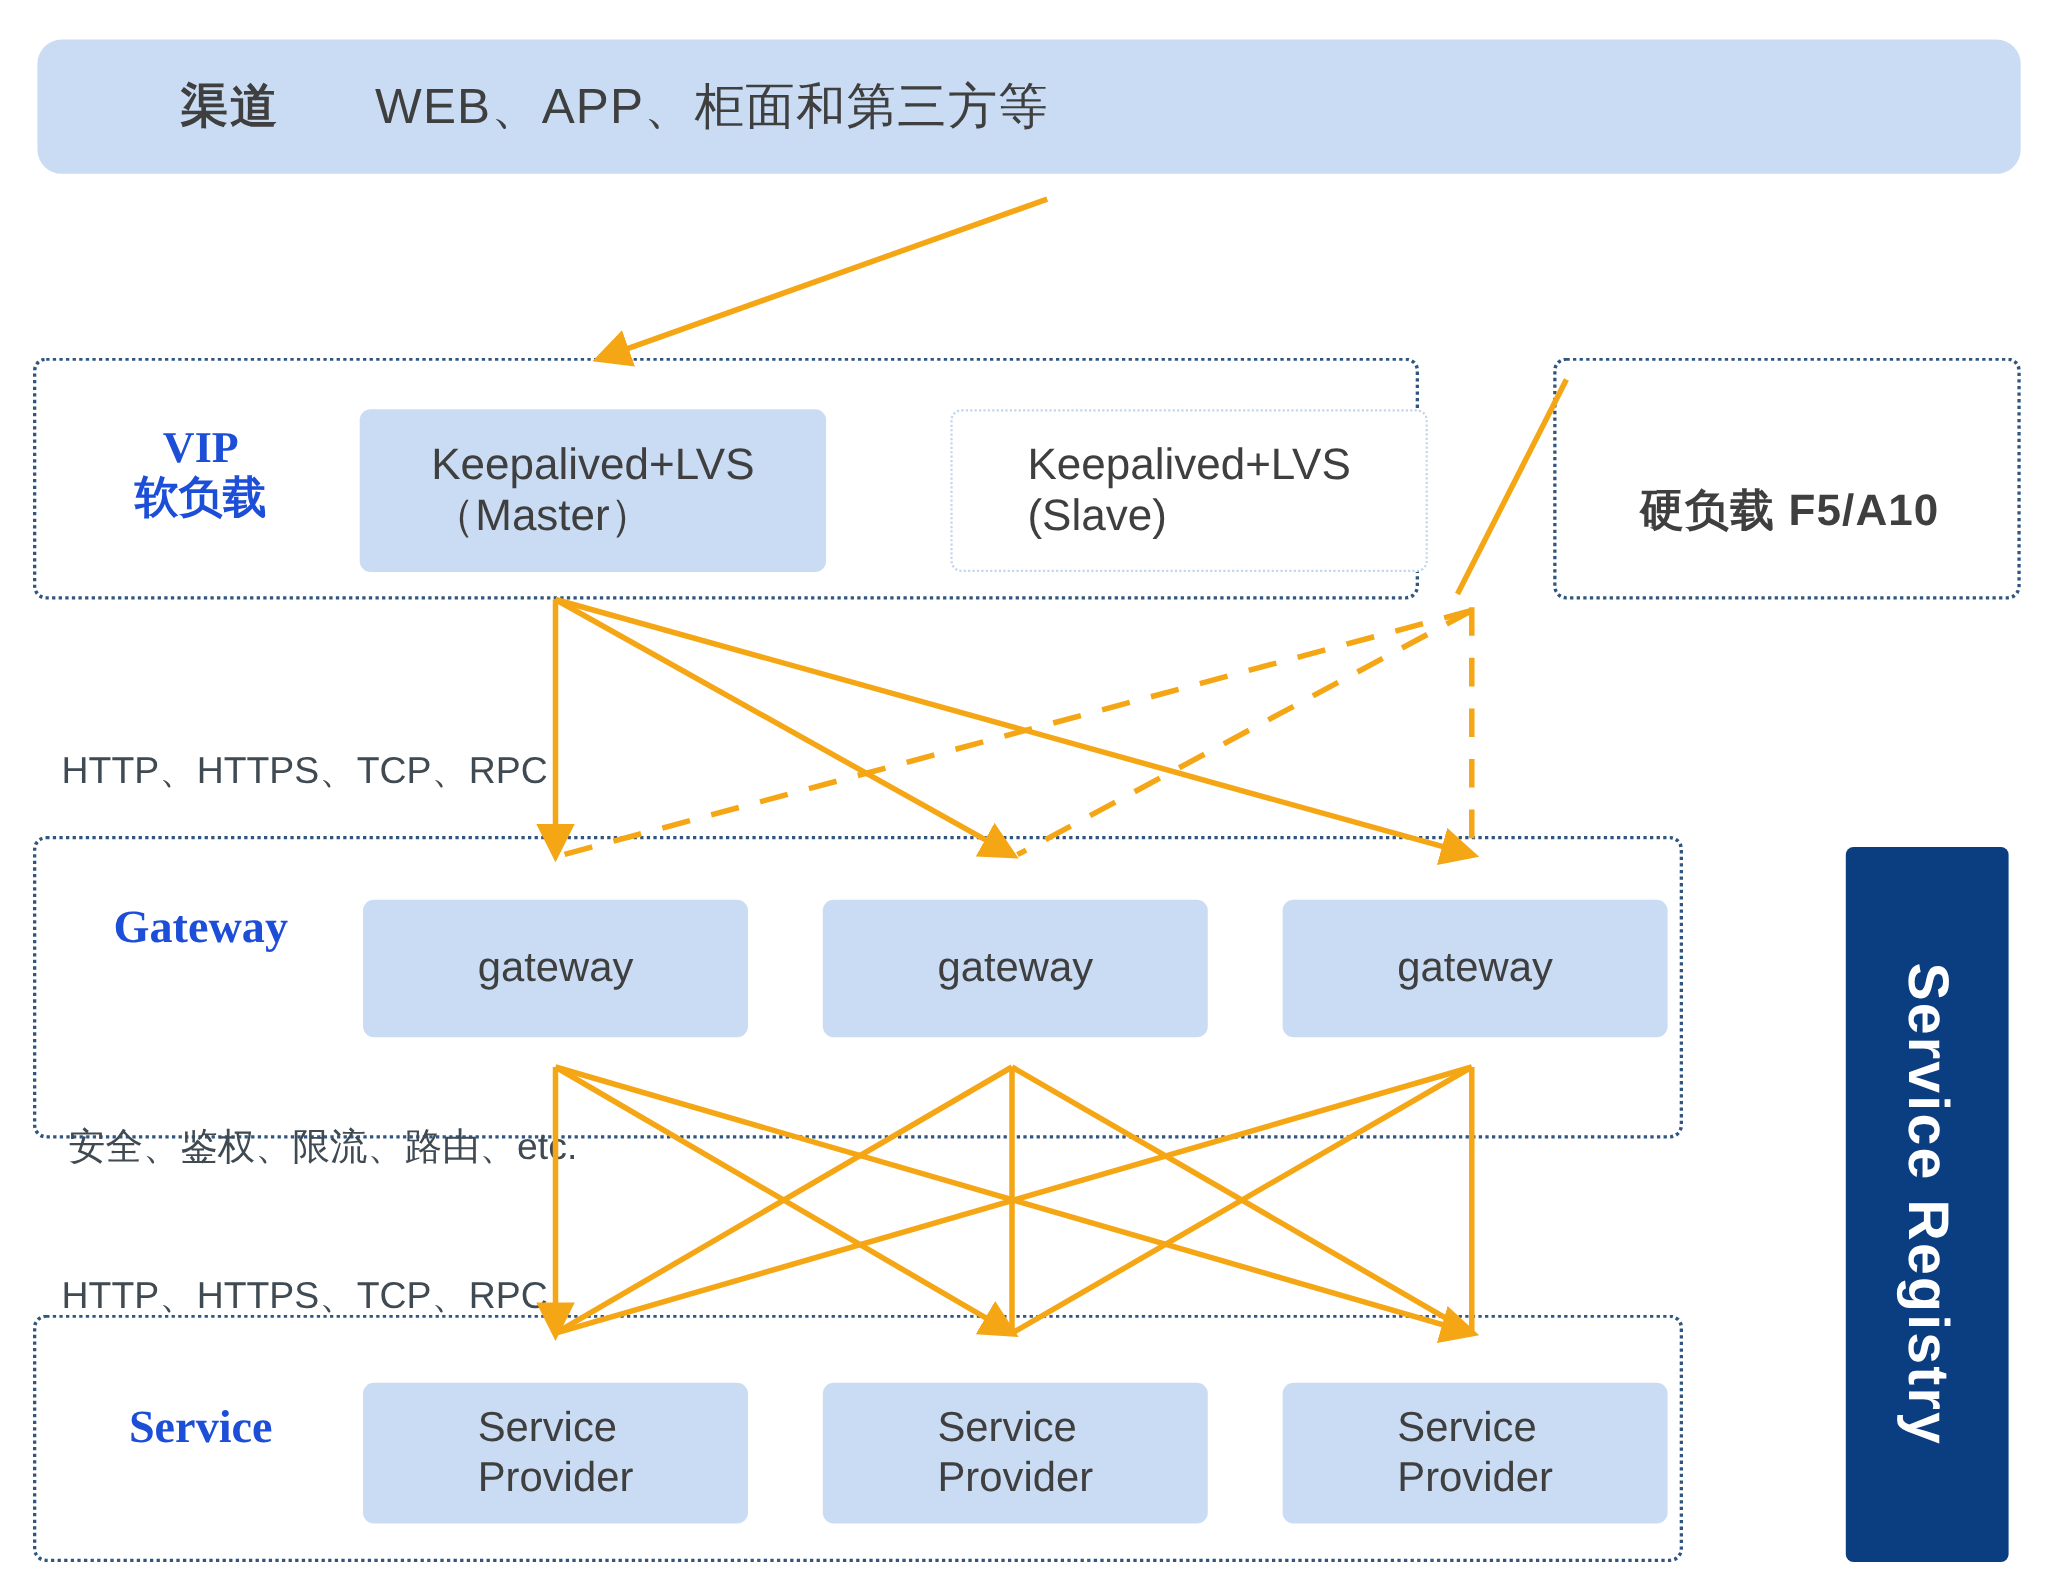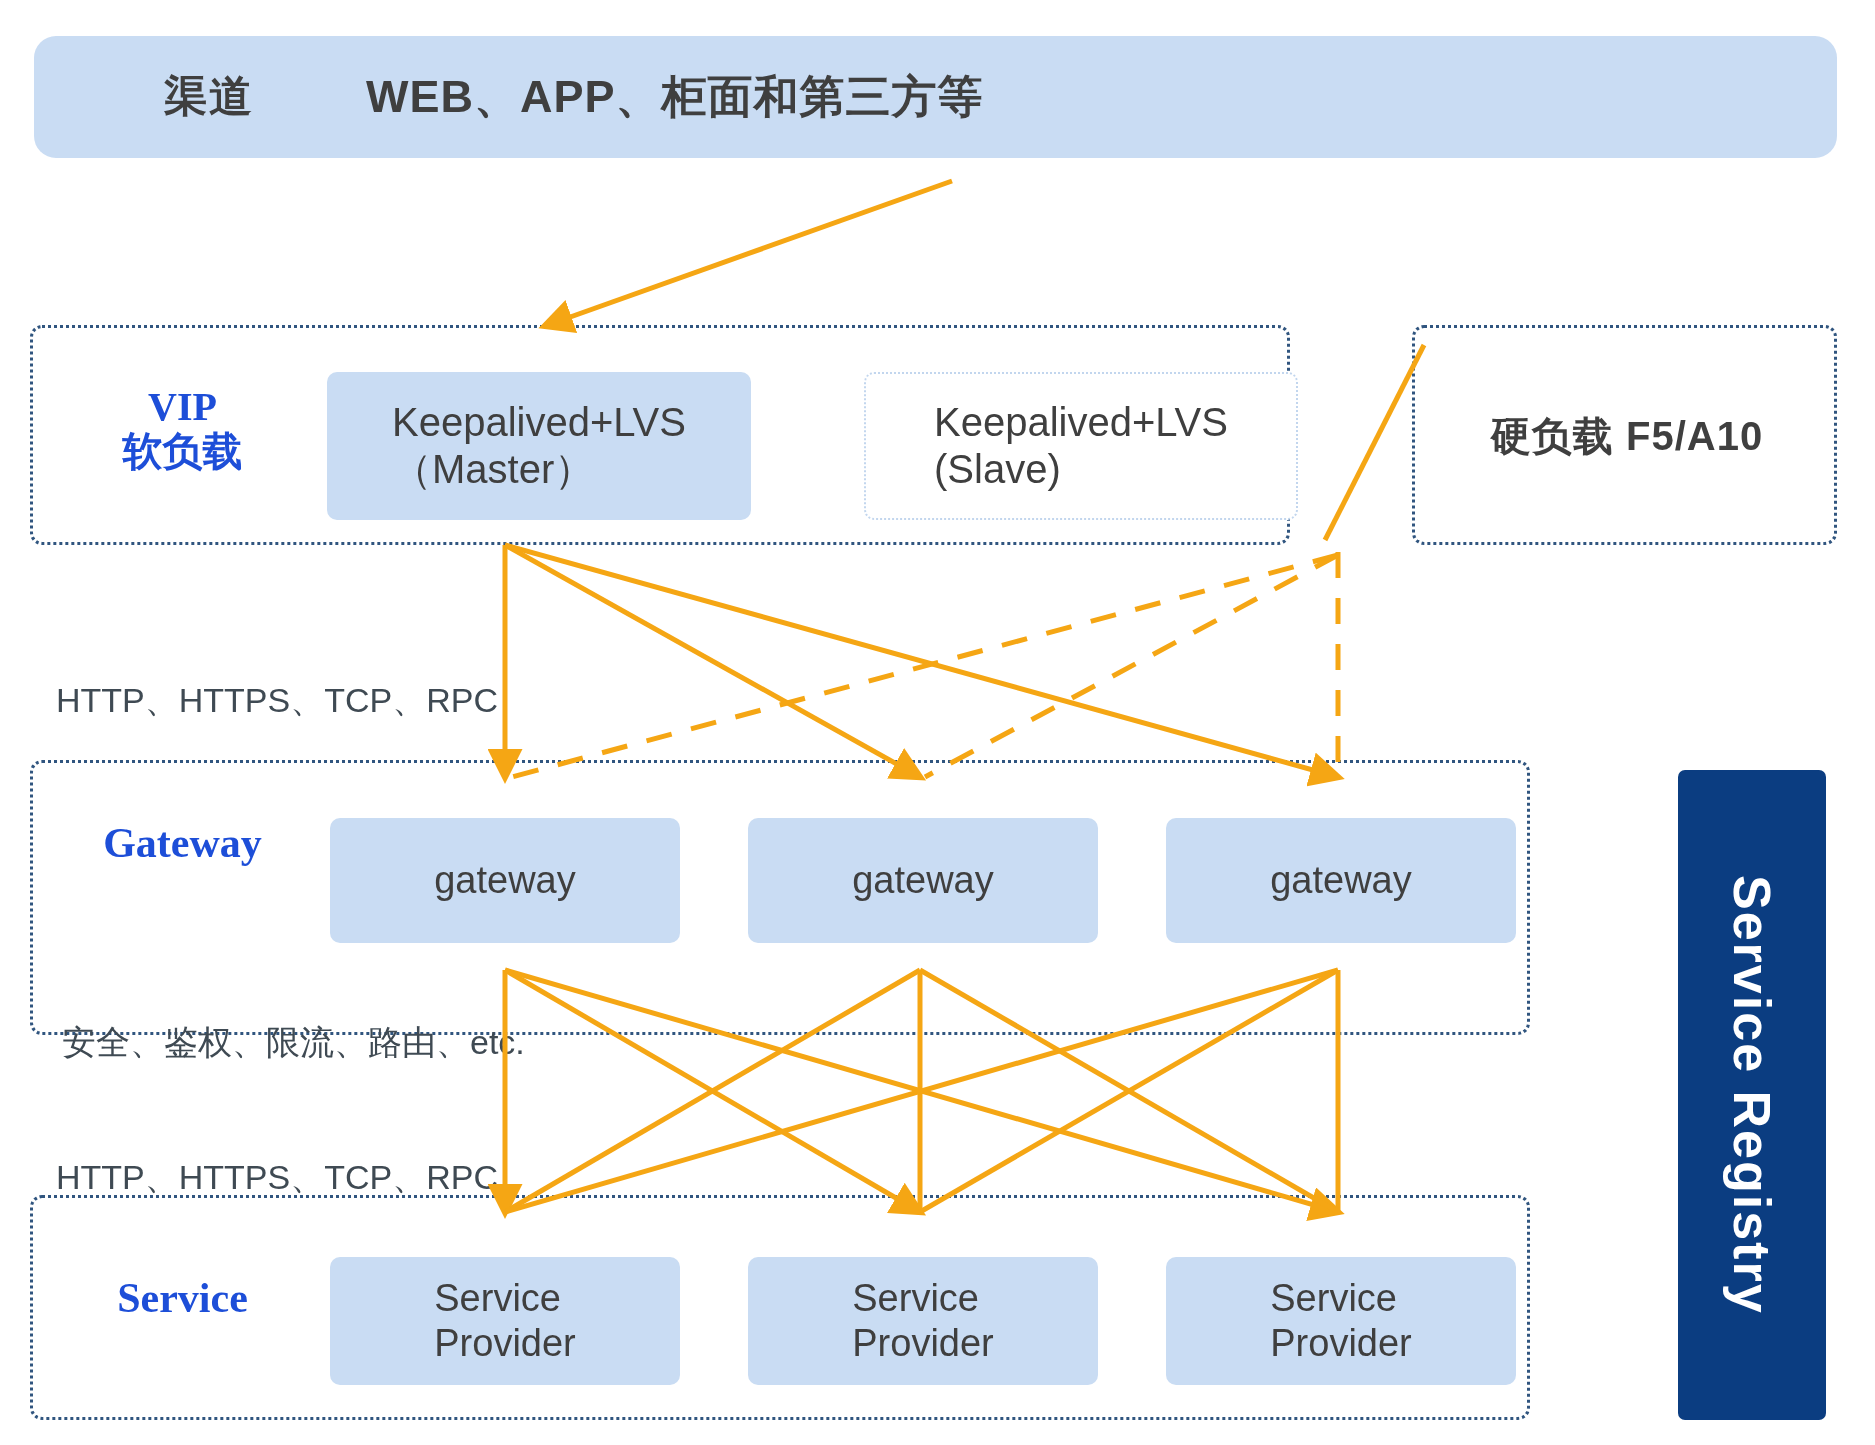--- a/index.html
+++ b/index.html
@@ -26,23 +26,23 @@
     align-items:center;
   }
   .channel-label{
     margin-left:130px;
     font-size:43px;
     font-weight:bold;
     color:#3f3f3f;
     letter-spacing:2px;
   }
   .channel-title{
-    margin-left:112px;
+    margin-left:87px;
     font-size:45px;
-    font-weight:bold;
+    font-weight:normal;
     color:#3f3f3f;
     letter-spacing:1px;
   }
 
   
   .zone{
     position:absolute;
     border:3px dotted #30557f;
     border-radius:12px;
     box-sizing:border-box;
@@ -79,21 +79,21 @@
     white-space:pre-line;
   }
   .node.filled{ background:#c9dcf3; }
   .node.hollow{ background:#ffffff; border:2px dotted #c2d6ee; }
 
   #n-master{ left:327px; top:372px; width:424px; height:148px; font-size:40px; }
   #n-slave { left:864px; top:372px; width:434px; height:148px; font-size:40px; }
 
   #hard-text{
     position:absolute;
-    left:1442px; top:409px; width:370px;
+    left:1442px; top:436px; width:370px;
     font-size:40px; font-weight:bold; color:#3f3f3f;
     text-align:center; letter-spacing:1px;
   }
 
   .gw{ height:125px; top:818px; font-size:38px; }
   #n-gw1{ left:330px;  width:350px; }
   #n-gw2{ left:748px;  width:350px; }
   #n-gw3{ left:1166px; width:350px; }
 
   .sp{ height:128px; top:1257px; font-size:38px; }

